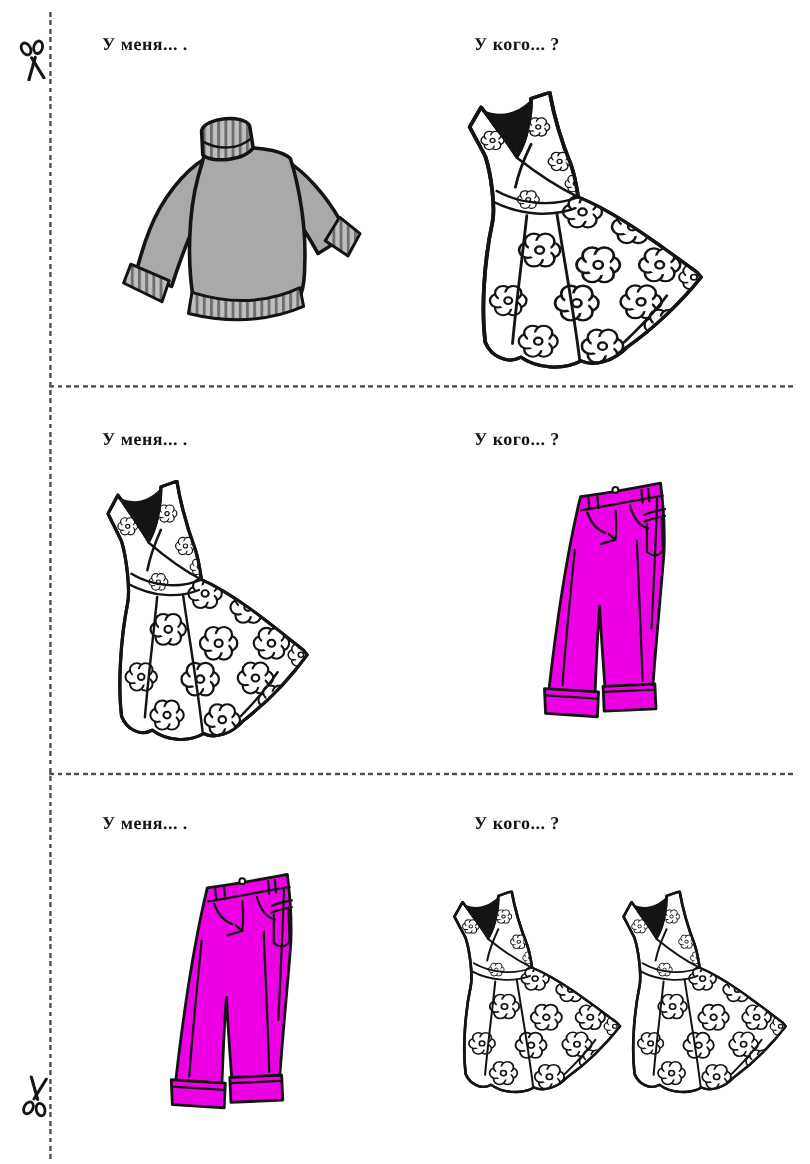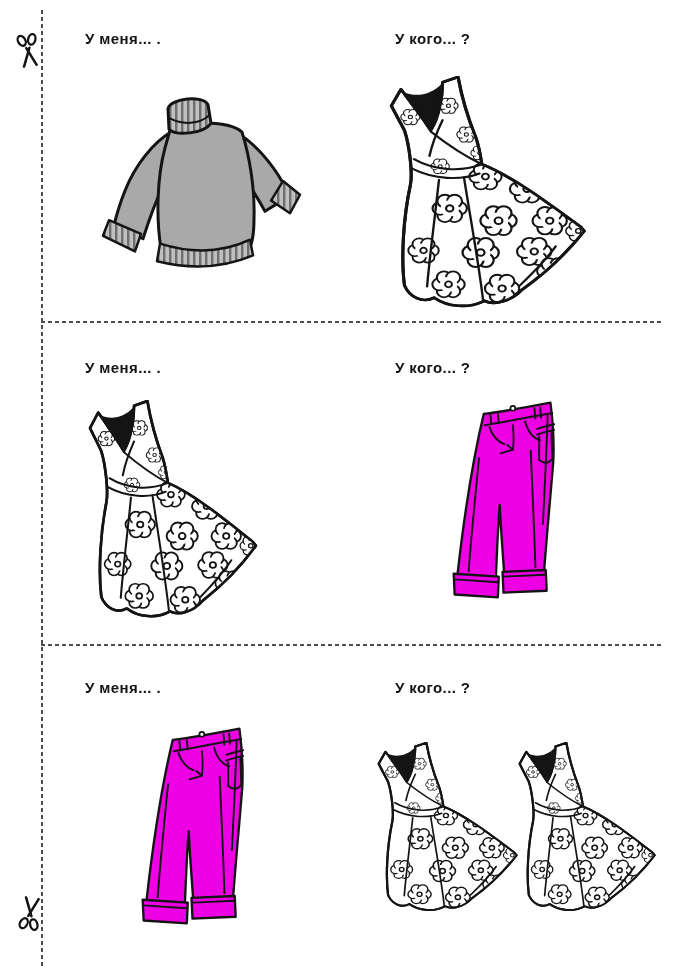--- a/index.html
+++ b/index.html
@@ -1,19 +1,19 @@
 <!DOCTYPE html>
 <html style="--background: #ffffff; --ink: #141414; --cut_line: #4d4d4d; --magenta: #ee00e4; --sweater_gray: #a9a9a9; --rib_gray: #bfbfbf; --rib_stripe: #6e6e6e;"><head>
 <meta charset="utf-8">
 <style>
   html,body{margin:0;padding:0;background:#ffffff;}
   .page{
     position:relative;width:675px;height:970px;margin:0 auto;
     background:var(--background,#fff);overflow:hidden;
-    font-family:Liberation Sans, sans-serif;
+    font-family:Liberation Serif, serif;
   }
   
   .cut-v{
     position:absolute;left:41px;top:10px;width:2px;height:958px;
     background:repeating-linear-gradient(180deg,var(--cut_line,#555) 0 4px,transparent 4px 7px);
   }
   .cut-h{
     position:absolute;left:41px;width:620px;height:2px;
     background:repeating-linear-gradient(90deg,var(--cut_line,#555) 0 4px,transparent 4px 7px);
   }

